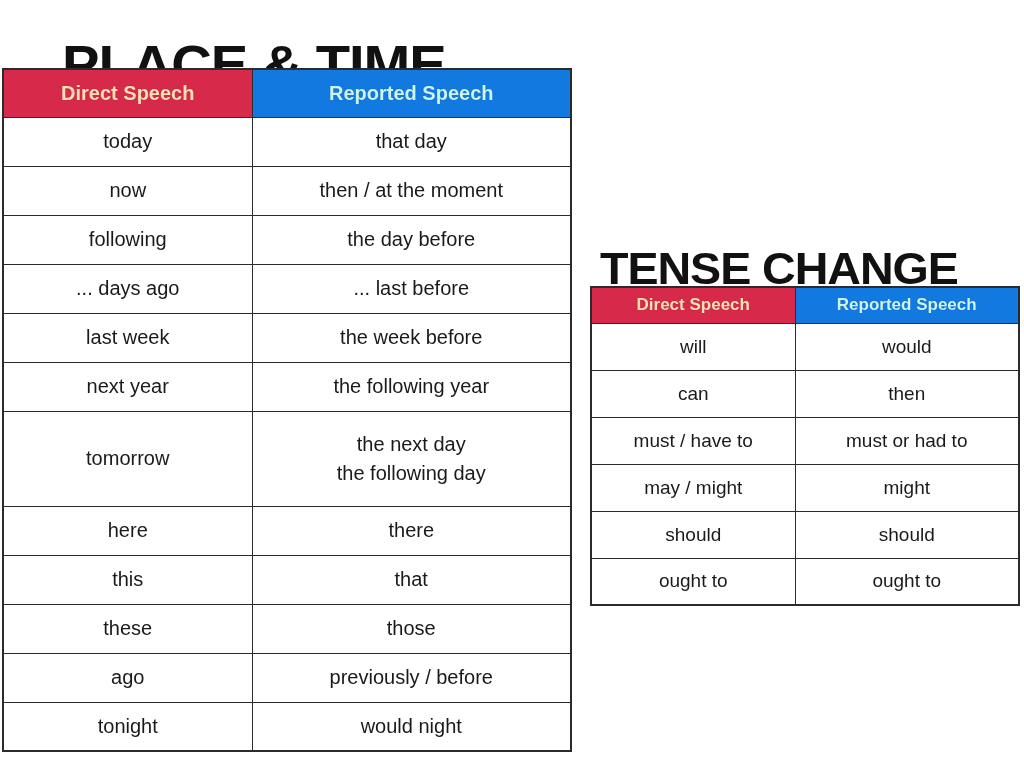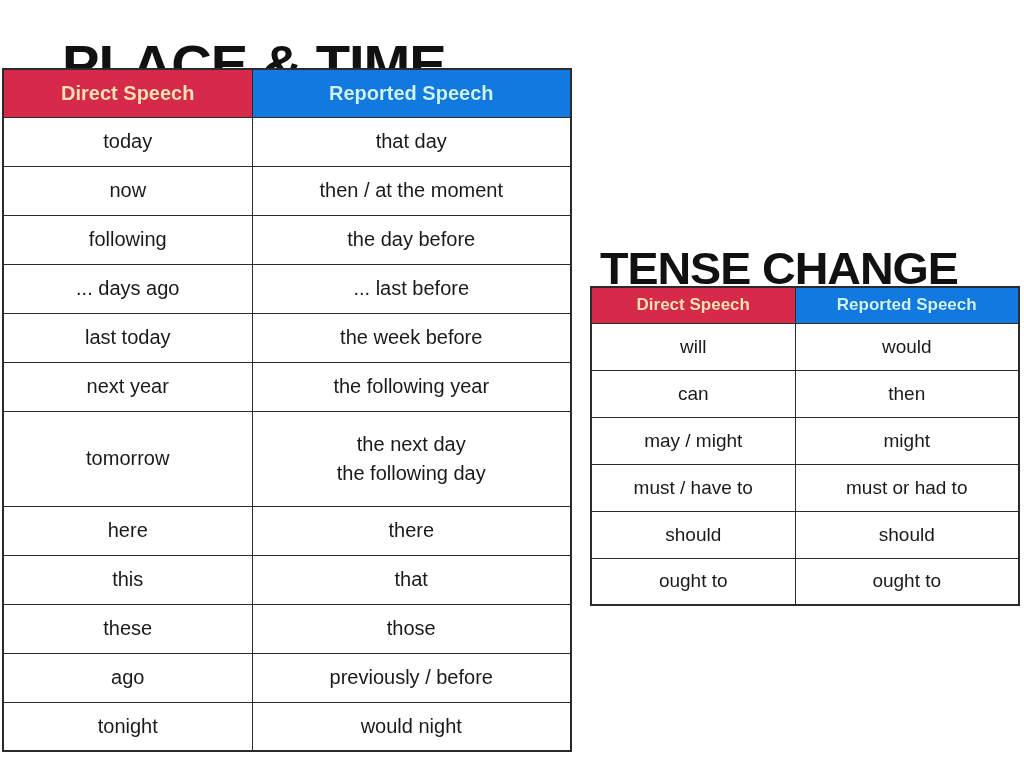--- a/index.html
+++ b/index.html
@@ -143,21 +143,21 @@
     </tr>
     <tr>
       <td>following</td>
       <td>the day before</td>
     </tr>
     <tr>
       <td>... days ago</td>
       <td>... last before</td>
     </tr>
     <tr>
-      <td>last today</td>
+      <td>last week</td>
       <td>the week before</td>
     </tr>
     <tr>
       <td>next year</td>
       <td>the following year</td>
     </tr>
     <tr>
       <td class="two-line">tomorrow</td>
       <td class="two-line">
         <span class="cell-line">the next day</span>
@@ -203,28 +203,28 @@
   <tbody>
     <tr>
       <td>will</td>
       <td>would</td>
     </tr>
     <tr>
       <td>can</td>
       <td>then</td>
     </tr>
     <tr>
+      <td>must / have to</td>
+      <td>must or had to</td>
+    </tr>
+    <tr>
       <td>may / might</td>
       <td>might</td>
     </tr>
     <tr>
-      <td>must / have to</td>
-      <td>must or had to</td>
-    </tr>
-    <tr>
       <td>should</td>
       <td>should</td>
     </tr>
     <tr>
       <td>ought to</td>
       <td>ought to</td>
     </tr>
   </tbody>
 </table>
 

